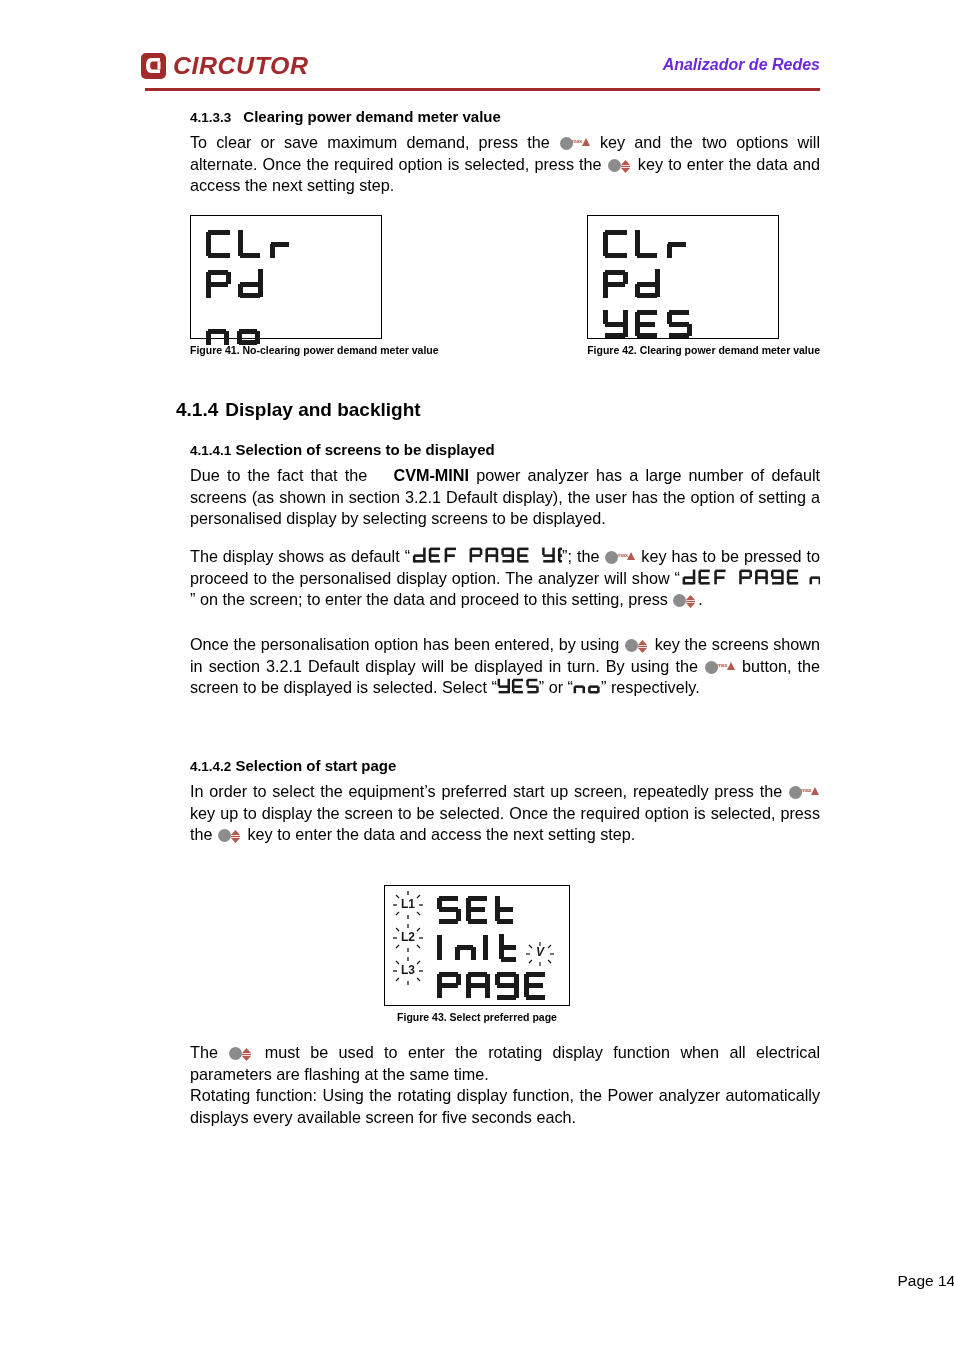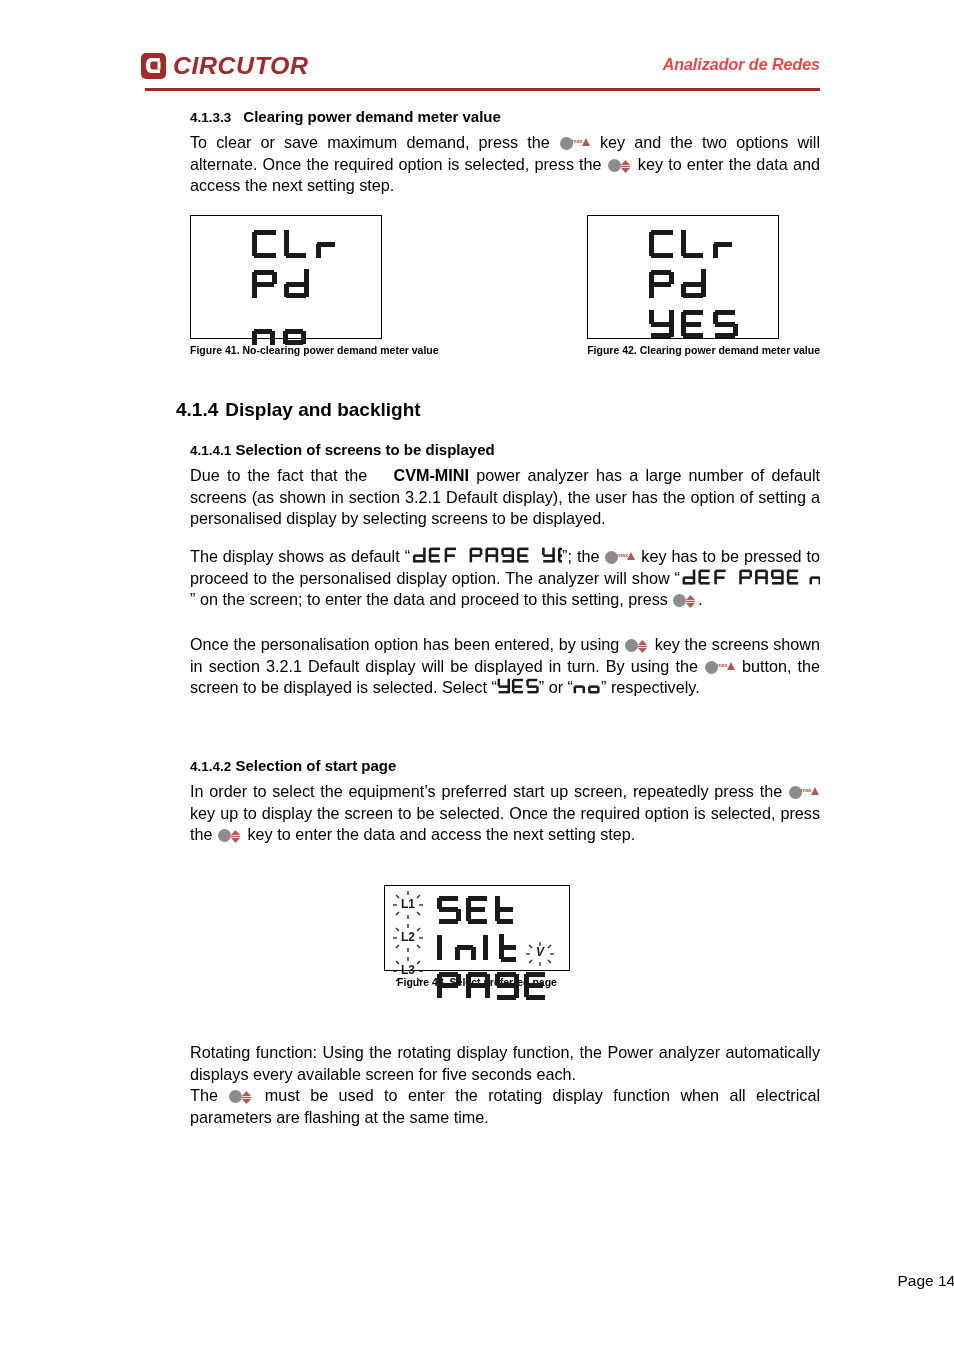--- a/index.html
+++ b/index.html
@@ -47,21 +47,21 @@
     transform: scaleX(1.04);
     transform-origin: left center;
   }
   .header-right {
     position: absolute;
     right: 0;
     top: 8px;
     font-style: italic;
     font-weight: bold;
     font-size: 16px;
-    color: #ef4444;
+    color: #6d28d9;
     white-space: nowrap;
   }
   .header-rule {
     position: absolute;
     left: 145px;
     top: 88px;
     width: 675px;
     height: 2.5px;
     background: #a32a2a;
   }
@@ -161,21 +161,21 @@
   .seg { fill: #1a1a1a; }
 
   
   .fig-row {
     position: absolute;
     left: 190px;
     width: 630px;
     display: flex;
     justify-content: space-between;
   }
-  .figure { text-align: right; }
+  .figure { text-align: left; }
   .lcd-panel {
     border: 1.6px solid #000000;
     background: #ffffff;
     box-sizing: border-box;
     position: relative;
   }
   .fig-caption {
     margin-top: 5px;
     font-size: 10.5px;
     font-weight: bold;
@@ -570,21 +570,21 @@
   </h3>
   <p class="body"><span>In order to select the equipment’s preferred start up screen, repeatedly press the </span><span class="key-icon key-max"><span class="key-dot"></span><span class="key-maxtext">max</span><span class="key-tri"></span></span><span> key up to display the screen to be selected. Once the required option is selected, press the </span><span class="key-icon key-updown"><span class="key-dot"></span><span class="key-dblarrow"><svg width="11" height="15" viewBox="0 0 11 15">
             <polygon points="5.5,1 10,6 1,6" fill="#b5594f"></polygon>
             <rect x="1" y="6.8" width="9" height="1.4" fill="#b5594f"></rect>
             <polygon points="5.5,14 10,9 1,9" fill="#b5594f"></polygon>
           </svg></span></span><span> key to enter the data and access the next setting step.</span></p>
 </div>
 
 <div style="position:absolute;left:0;top:885px;width:954px;text-align:center;">
   <div style="display:inline-block;">
-    <div class="lcd-panel" style="width:186px;height:86px;">
+    <div class="lcd-panel" style="width:186px;height:121px;">
 
       <div class="phase-col">
         <div class="phase-tag">
           <svg width="34" height="30" viewBox="0 0 34 30" style="position:absolute;left:0;top:-4px;">
             <g stroke="#1a1a1a" stroke-width="1.3">
               <line x1="17" y1="1" x2="17" y2="5"></line>
               <line x1="5" y1="5" x2="8" y2="8"></line>
                 <line x1="29" y1="5" x2="26" y2="8"></line>
               <line x1="2" y1="15" x2="6" y2="15"></line>
                 <line x1="32" y1="15" x2="28" y2="15"></line>
@@ -727,23 +727,23 @@
         </svg>
         <span style="position:absolute;left:0;top:4px;width:30px;text-align:center;font-size:12px;font-weight:bold;font-style:italic;color:#1a1a1a;">V</span>
       </div>
 
     </div>
     <div class="fig-caption">Figure 43. Select preferred page</div>
   </div>
 </div>
 
 <div style="position:absolute;left:190px;top:1042px;width:630px;">
-  <p class="body">Rotating function: Using the rotating display function, the Power analyzer automatically displays every available screen for five seconds each.</p>
   <p class="body" style="margin-top:0;"><span>The </span><span class="key-icon key-updown"><span class="key-dot"></span><span class="key-dblarrow"><svg width="11" height="15" viewBox="0 0 11 15">
             <polygon points="5.5,1 10,6 1,6" fill="#b5594f"></polygon>
             <rect x="1" y="6.8" width="9" height="1.4" fill="#b5594f"></rect>
             <polygon points="5.5,14 10,9 1,9" fill="#b5594f"></polygon>
           </svg></span></span><span> must be used to enter the rotating display function when all electrical parameters are flashing at the same time.</span></p>
+  <p class="body">Rotating function: Using the rotating display function, the Power analyzer automatically displays every available screen for five seconds each.</p>
 </div>
 
 <div class="page-footer">
   <span>Page 14 of 26</span>
 </div>
 
 </body></html>

